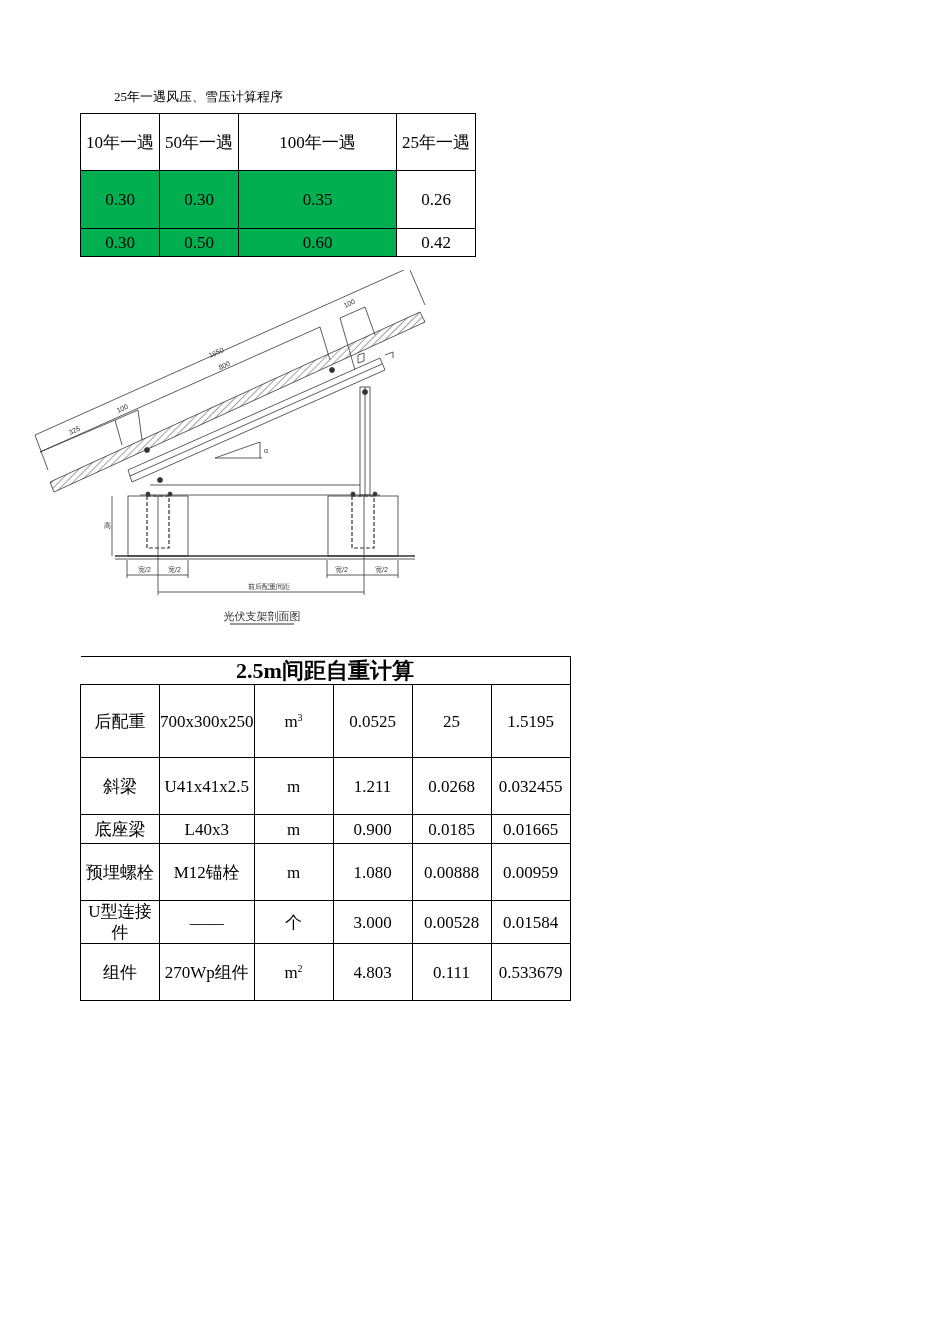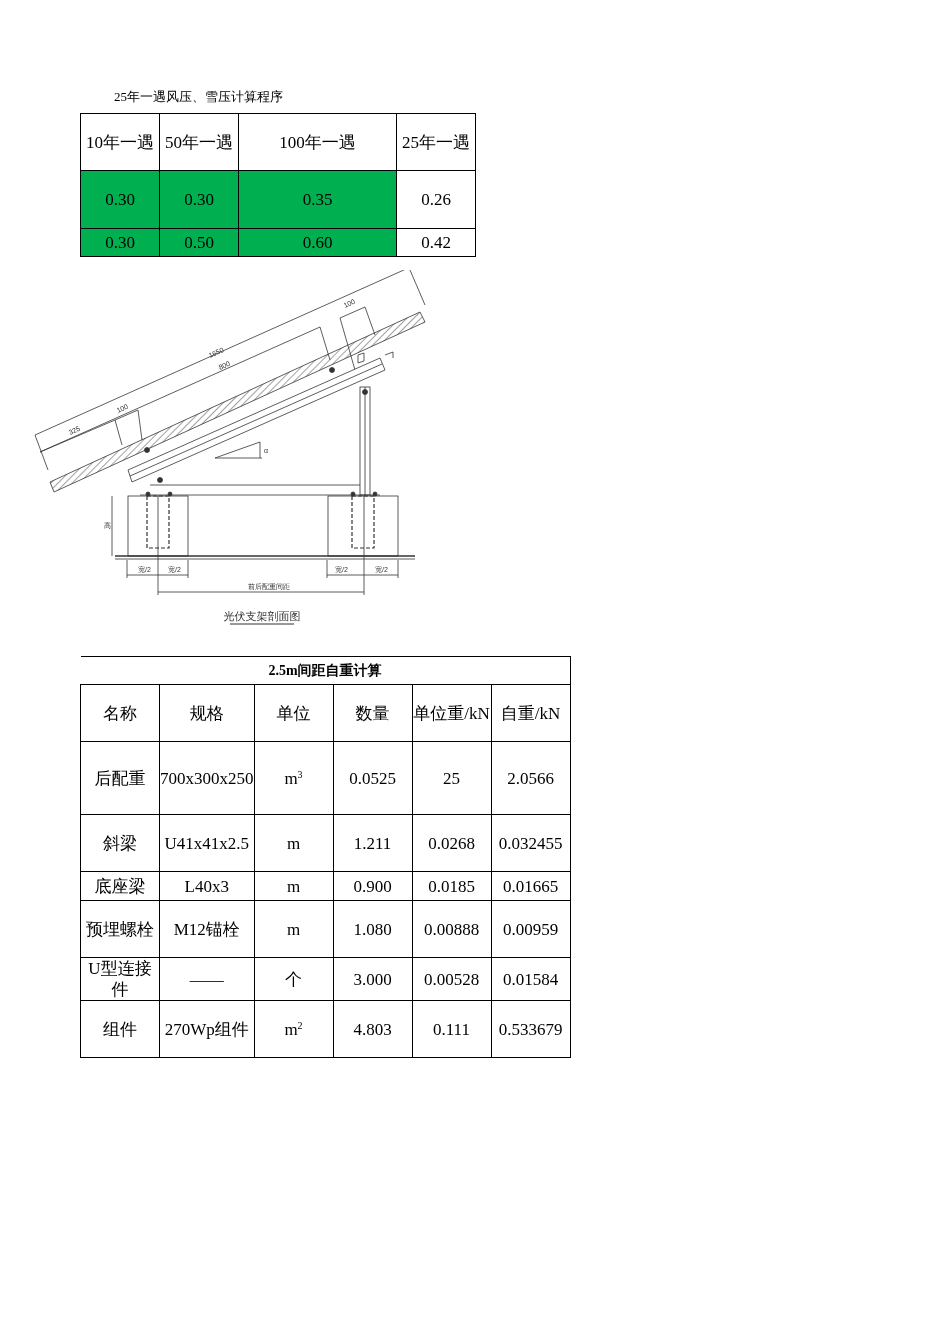--- a/index.html
+++ b/index.html
@@ -6,21 +6,21 @@
   body { width: 950px; height: 1344px; position: relative; overflow: hidden;
          font-family: "Liberation Serif", "DejaVu Serif", serif; color: #000; }
   .caption { position: absolute; left: 114px; top: 88px; font-size: 13px; }
   table { border-collapse: collapse; position: absolute; table-layout: fixed; }
   td { border: 1px solid #000; text-align: center; vertical-align: middle;
        font-size: 17px; padding: 0; line-height: 21px; overflow: hidden; }
   #t1 { left: 80px; top: 113px; }
   #t1 td.g { background: #00b050; }
   #t2 { left: 80px; top: 656px; }
   #t2 td.g { background: #00b050; }
-  #t2 .title td { border-left: none; font-weight: bold; font-size: 14px; }
+  #t2 .title td { border-left: none; font-weight: bold; font-size: 22px; }
   .drawing { position: absolute; left: 30px; top: 270px; width: 400px; height: 360px; }
   sup { font-size: 10px; vertical-align: 6px; line-height: 0; }
 </style>
 </head>
 <body>
 
 <div class="caption">25年一遇风压、雪压计算程序</div>
 
 <table id="t1">
   <colgroup>
@@ -143,35 +143,27 @@
       <col style="width:79px">
       <col style="width:79px">
     <col style="width:79px">
       <col style="width:79px">
       <col style="width:79px">
   </colgroup>
   <tbody>
       <tr class="title" style="height:28px">
     <td colspan="6">2.5m间距自重计算</td>
   </tr>
-  <tr style="height:57px">
-    <td>名称</td>
-    <td>规格</td>
-    <td>单位</td>
-    <td>数量</td>
-    <td>单位重/kN</td>
-    <td>自重/kN</td>
-  </tr>
   <tr style="height:73px">
     <td>后配重</td>
     <td>700x300x250</td>
     <td><span>m</span><sup>3</sup></td>
     <td>0.0525</td>
     <td>25</td>
-    <td>2.0566</td>
+    <td>1.5195</td>
   </tr>
   <tr style="height:57px">
     <td>斜梁</td>
     <td>U41x41x2.5</td>
     <td>m</td>
     <td>1.211</td>
     <td>0.0268</td>
     <td>0.032455</td>
   </tr>
   <tr style="height:29px">

